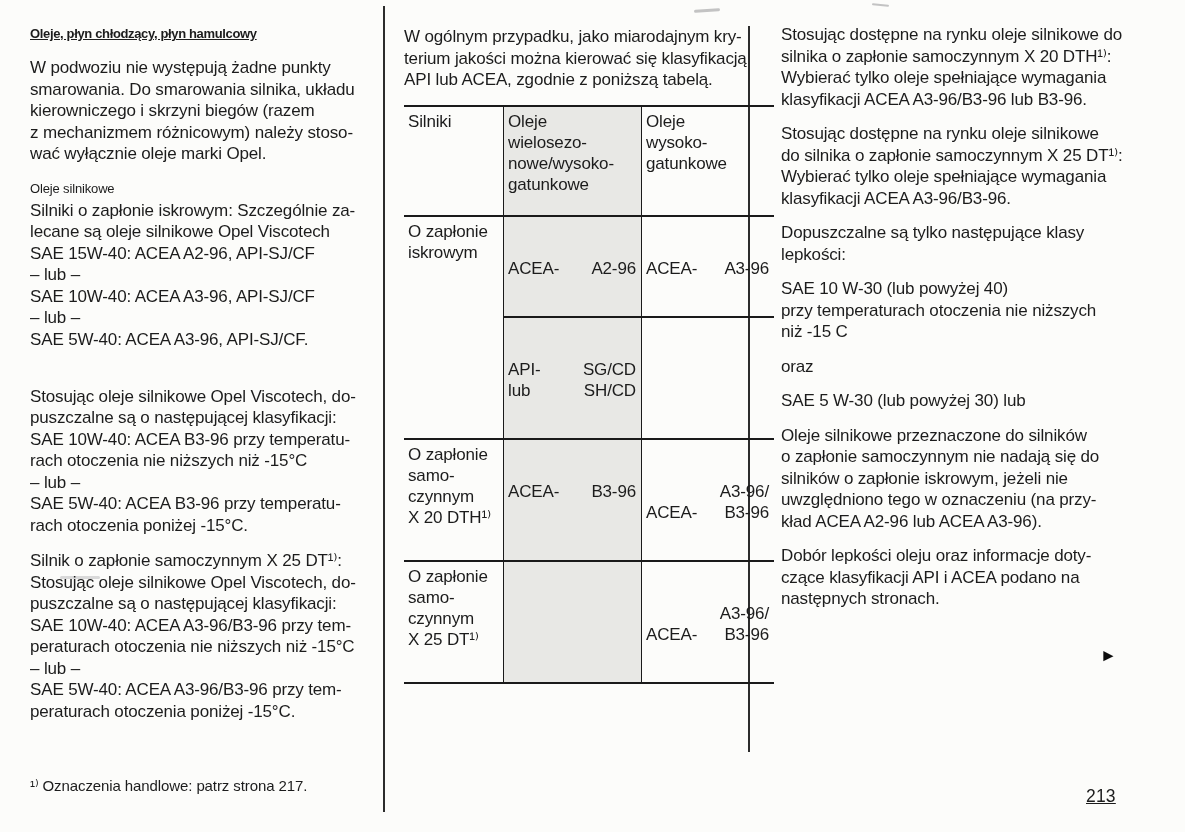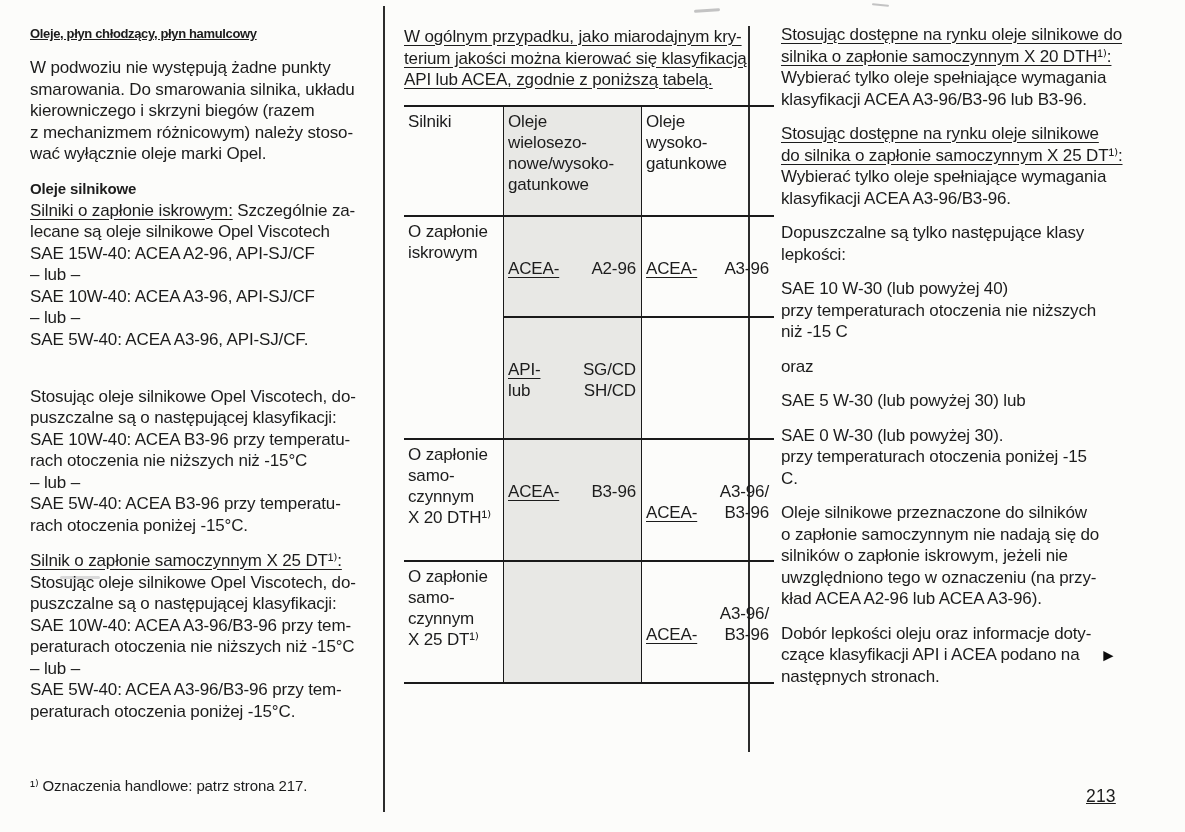--- a/index.html
+++ b/index.html
@@ -19,24 +19,24 @@
   p{margin:0 0 13px 0;}
   .para{
     font-size:17px;line-height:21.5px;letter-spacing:-0.15px;
     white-space:pre-line;
   }
   .title{
     font-size:13px;font-weight:bold;letter-spacing:-0.35px;
     margin:0 0 16px 0;white-space:pre-line;text-decoration:underline;
   }
   .subtitle{
-    font-size:15px;font-weight:bold;letter-spacing:-0.15px;
+    font-size:13px;font-weight:normal;letter-spacing:-0.15px;
     margin:0;line-height:22px;white-space:pre-line;
   }
-  .u{text-decoration:underline;text-underline-offset:2.5px;}
+  .u{text-underline-offset:2.5px;}
   .sect{margin-bottom:14px;}
 
   
   .oil-table{
     border-collapse:collapse;table-layout:fixed;width:341px;margin-top:14px;
   }
   .oil-table td{
     vertical-align:top;font-size:17px;line-height:21px;letter-spacing:-0.15px;
     padding:4px 5px 16px 4px;white-space:pre-line;
   }
@@ -187,23 +187,20 @@
 do silnika o zapłonie samoczynnym X 25 DT¹⁾:</span><span>
 Wybierać tylko oleje spełniające wymagania
 klasyfikacji ACEA A3-96/B3-96.</span></p>
   <p class="para">Dopuszczalne są tylko następujące klasy
 lepkości:</p>
   <p class="para">SAE 10 W-30 (lub powyżej 40)
 przy temperaturach otoczenia nie niższych
 niż -15 C</p>
   <p class="para">oraz</p>
   <p class="para">SAE 5 W-30 (lub powyżej 30) lub</p>
-  <p class="para">SAE 0 W-30 (lub powyżej 30).
-przy temperaturach otoczenia poniżej -15
-C.</p>
   <p class="para">Oleje silnikowe przeznaczone do silników
 o zapłonie samoczynnym nie nadają się do
 silników o zapłonie iskrowym, jeżeli nie
 uwzględniono tego w oznaczeniu (na przy-
 kład ACEA A2-96 lub ACEA A3-96).</p>
   <p class="para">Dobór lepkości oleju oraz informacje doty-
 czące klasyfikacji API i ACEA podano na
 następnych stronach.</p>
 </div>
 

